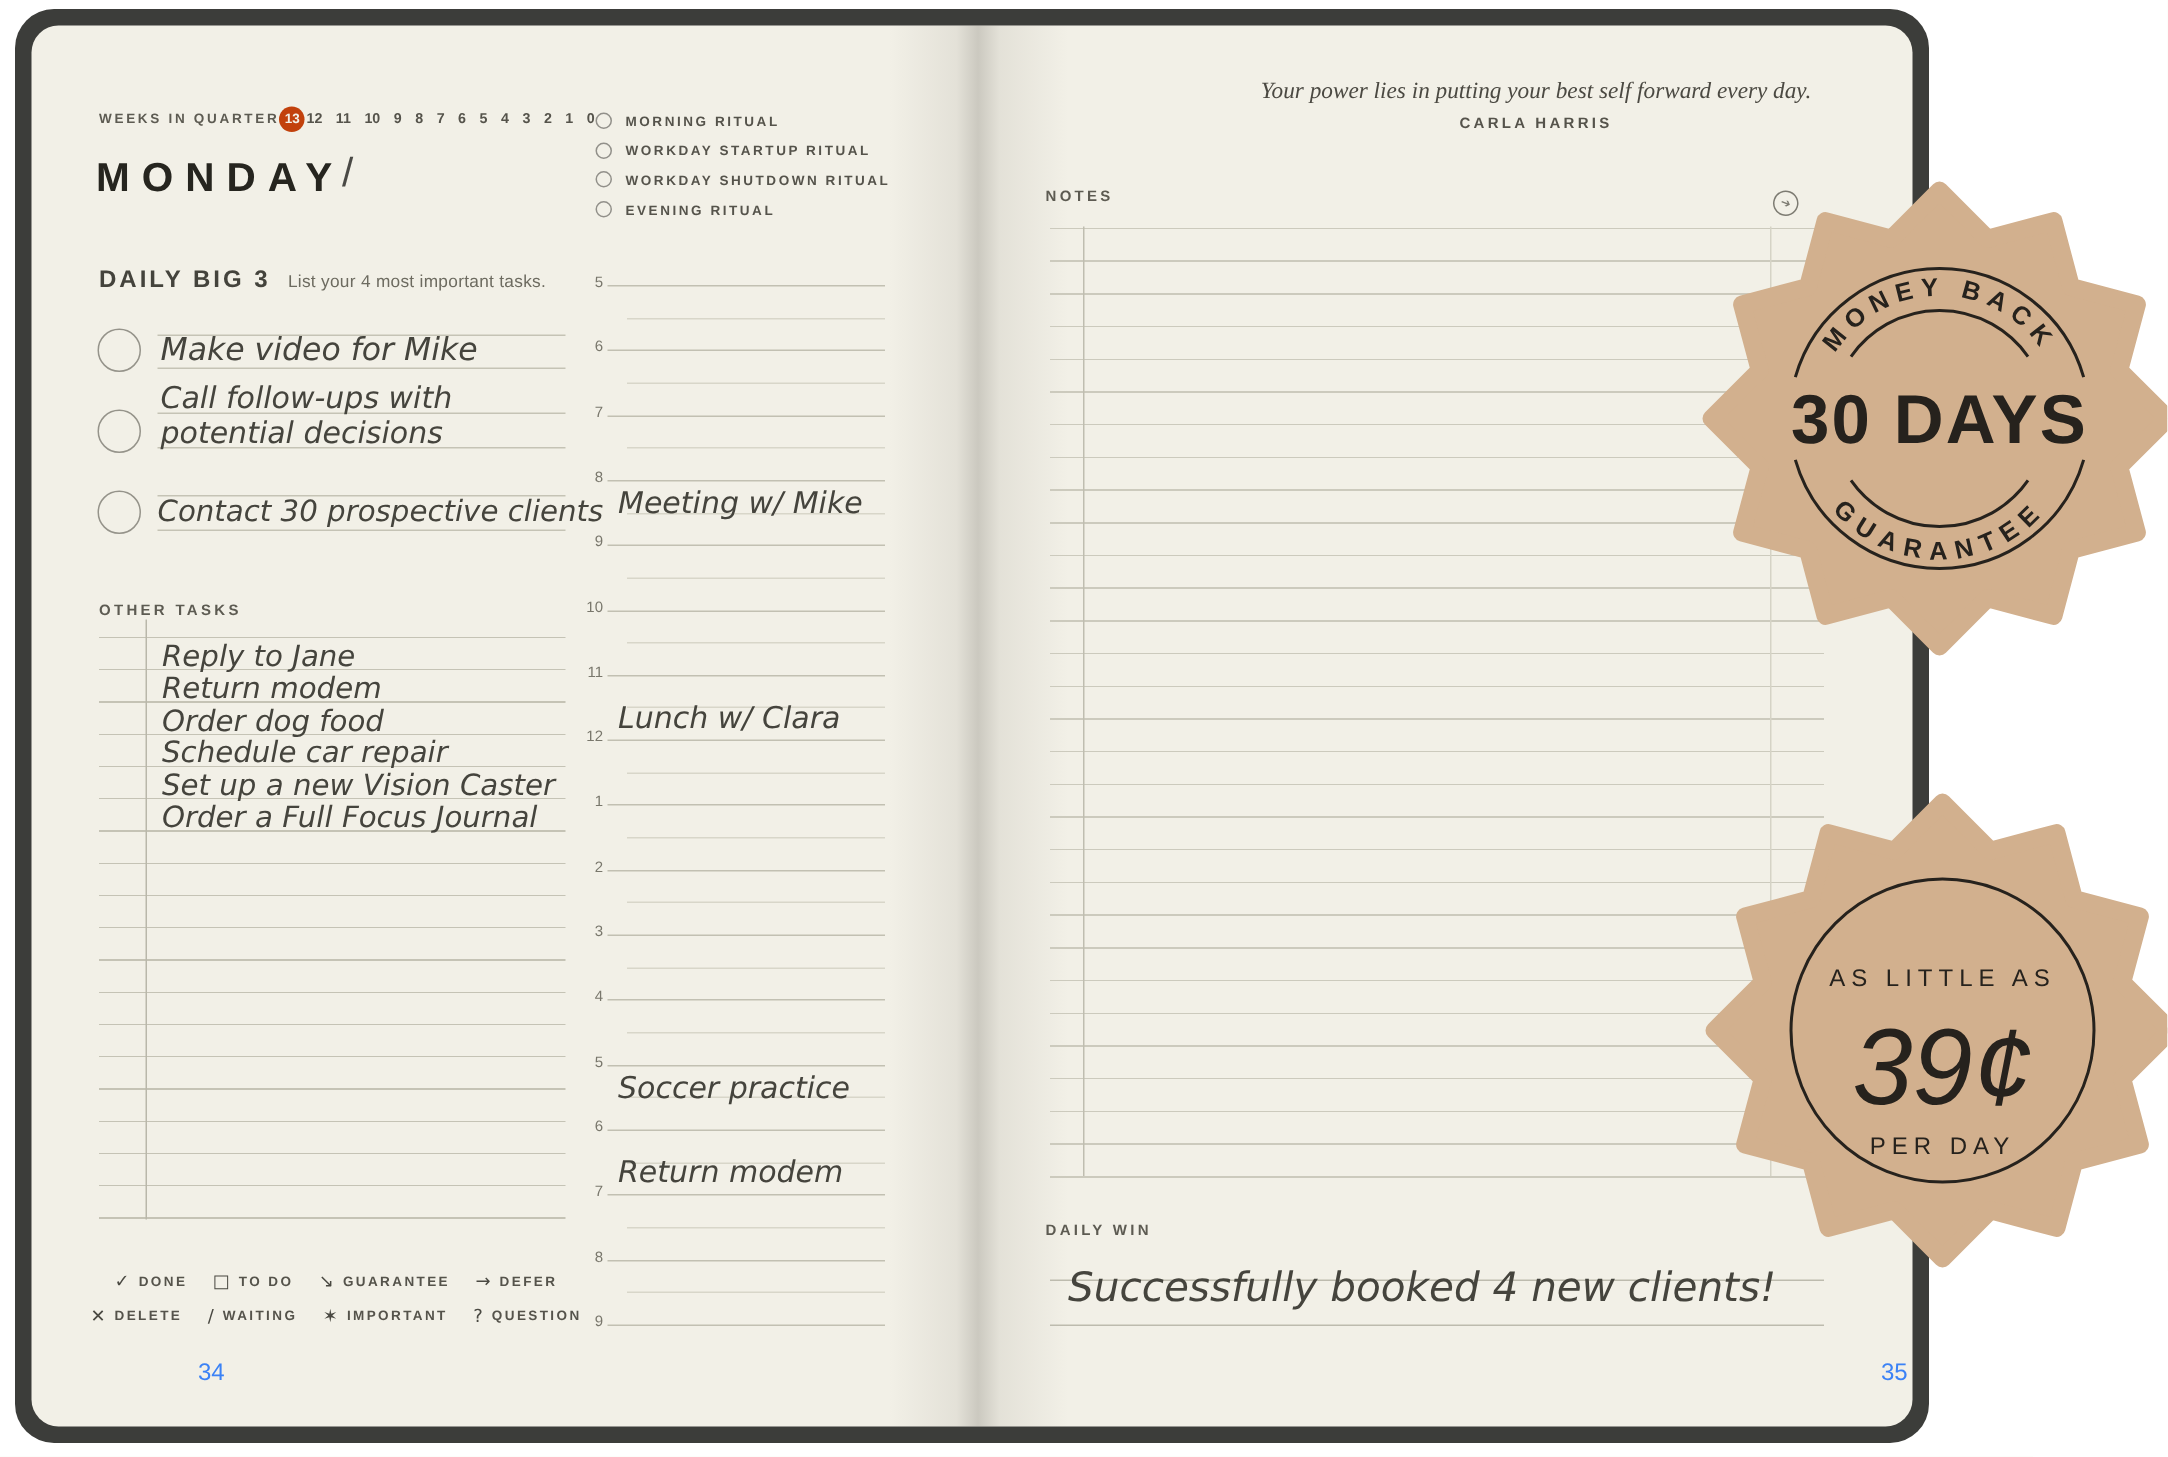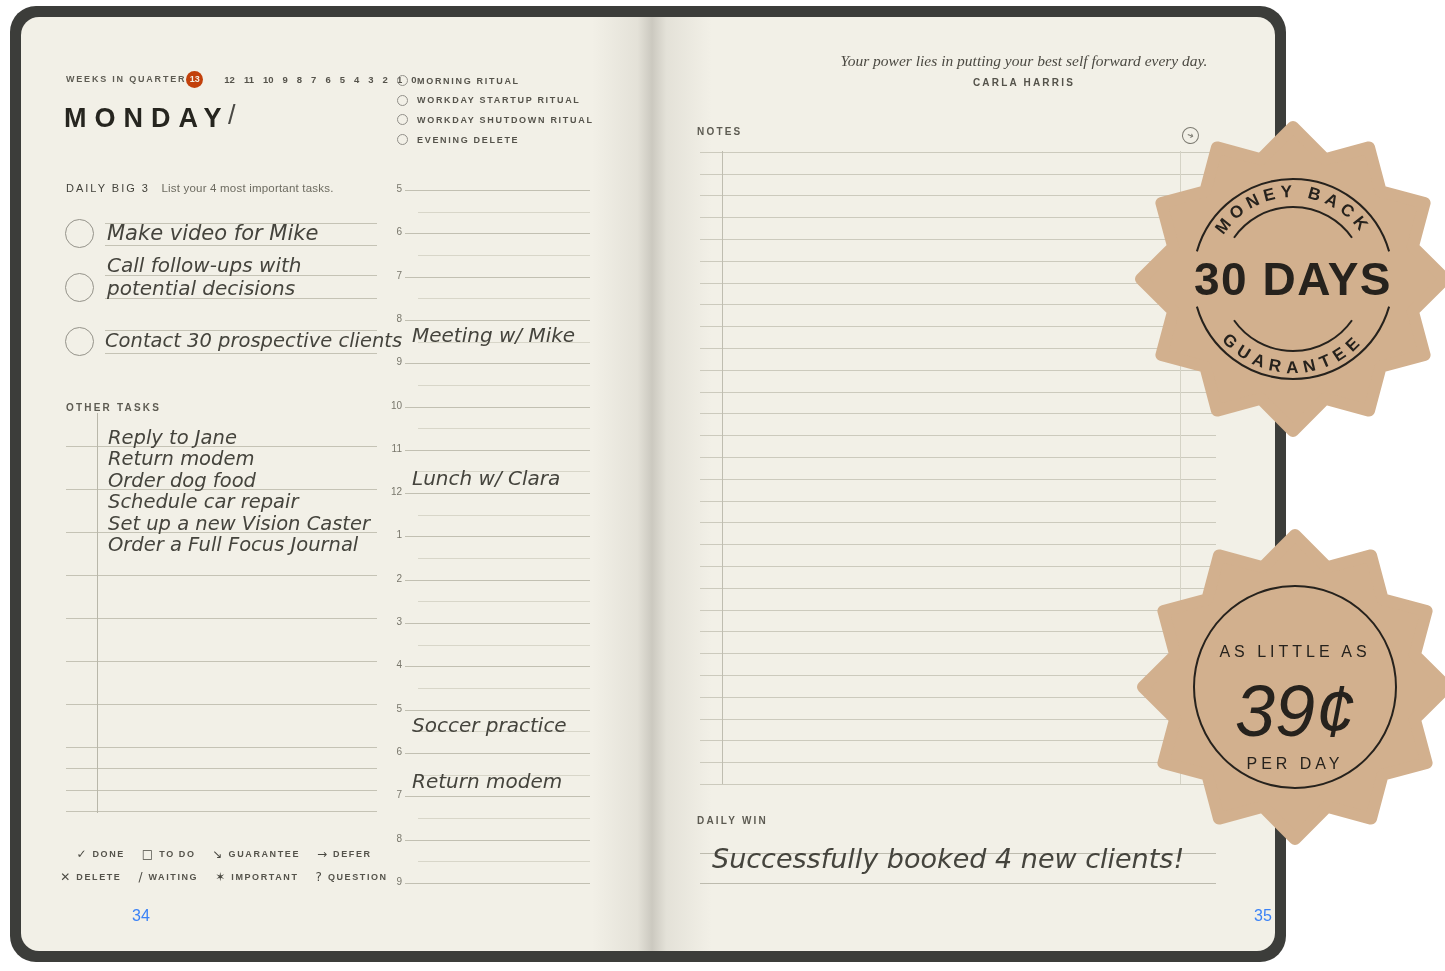--- a/index.html
+++ b/index.html
@@ -14,27 +14,27 @@
           background:linear-gradient(90deg,rgba(110,105,90,0) 0%,rgba(100,95,82,0.10) 38%,
             rgba(66,62,52,0.22) 50%,rgba(100,95,82,0.10) 62%,rgba(110,105,90,0) 100%);}
   
   .lbl{color:#5d5b52;font-size:10px;letter-spacing:2.2px;font-weight:bold;}
   .hand{font-family:"DejaVu Sans",sans-serif;font-style:italic;color:#45443d;}
   .pgnum{position:absolute;font-size:16px;color:#3b82f6;margin-left:48px;}
   
   .weeks-row{position:absolute;left:66px;top:70px;display:flex;align-items:center;height:18px;}
   .weeks-label{font-size:9px;letter-spacing:1.8px;color:#5d5b52;font-weight:bold;}
   .wk-cur{width:17px;height:17px;border-radius:50%;background:#c2410c;color:#f2f0e7;
-          font-size:9px;display:flex;align-items:center;justify-content:center;font-weight:bold;margin-right:21px;}
+          font-size:9px;display:flex;align-items:center;justify-content:center;font-weight:bold;margin-right:1px;}
   .wk-num{font-size:9.5px;color:#55534b;font-weight:bold;margin-right:9px;}
   .day-title{position:absolute;left:64px;top:103px;font-size:27px;font-weight:bold;
              letter-spacing:8px;color:#26251f;}
   .date-slash{position:absolute;left:228px;top:100px;font-size:27px;color:#4a4945;font-weight:300;}
   .big3-head{position:absolute;left:66px;top:178px;}
-  .big3-title{font-size:11px;font-weight:normal;letter-spacing:2px;color:#44433c;}
+  .big3-title{font-size:16px;font-weight:bold;letter-spacing:2px;color:#44433c;}
   .big3-sub{font-size:11.5px;color:#6d6b60;margin-left:7px;letter-spacing:0.2px;}
   .task-circle{position:absolute;width:27px;height:27px;border:1.5px solid #95938a;border-radius:50%;}
   .rule{position:absolute;height:1px;background:#c5c3b5;}
   .big3-text{position:absolute;font-size:20px;line-height:22.5px;white-space:nowrap;}
   .other-tasks-title{position:absolute;left:66px;top:402px;}
   .other-block{position:absolute;left:66px;top:404px;width:311px;height:410px;
       background:repeating-linear-gradient(to bottom,transparent 0,transparent 20.5px,#c5c3b5 20.5px,#c5c3b5 21.5px);}
   .other-vline{position:absolute;left:31px;top:9px;width:1px;height:400px;background:#b9b7aa;}
   .other-item{position:absolute;left:42px;height:21.5px;font-size:19.5px;line-height:21.5px;white-space:nowrap;}
   .legend{position:absolute;left:58px;top:847px;width:332px;}
@@ -185,21 +185,21 @@
       <div class="ritual-row">
         <span class="ritual-circle"></span>
         <span class="ritual-label">WORKDAY STARTUP RITUAL</span>
       </div>
       <div class="ritual-row">
         <span class="ritual-circle"></span>
         <span class="ritual-label">WORKDAY SHUTDOWN RITUAL</span>
       </div>
       <div class="ritual-row">
         <span class="ritual-circle"></span>
-        <span class="ritual-label">EVENING DELETE</span>
+        <span class="ritual-label">EVENING RITUAL</span>
       </div>
     </div>
   <div id="schedule-grid">
       <div class="hour-label" style="top: 183px;">5</div>
       <div class="hour-line" style="top: 190px;"></div>
       <div class="half-line" style="top: 211.6px;"></div>
       <div class="hour-label" style="top: 226.3px;">6</div>
       <div class="hour-line" style="top: 233.3px;"></div>
       <div class="half-line" style="top: 254.9px;"></div>
       <div class="hour-label" style="top: 269.6px;">7</div>

